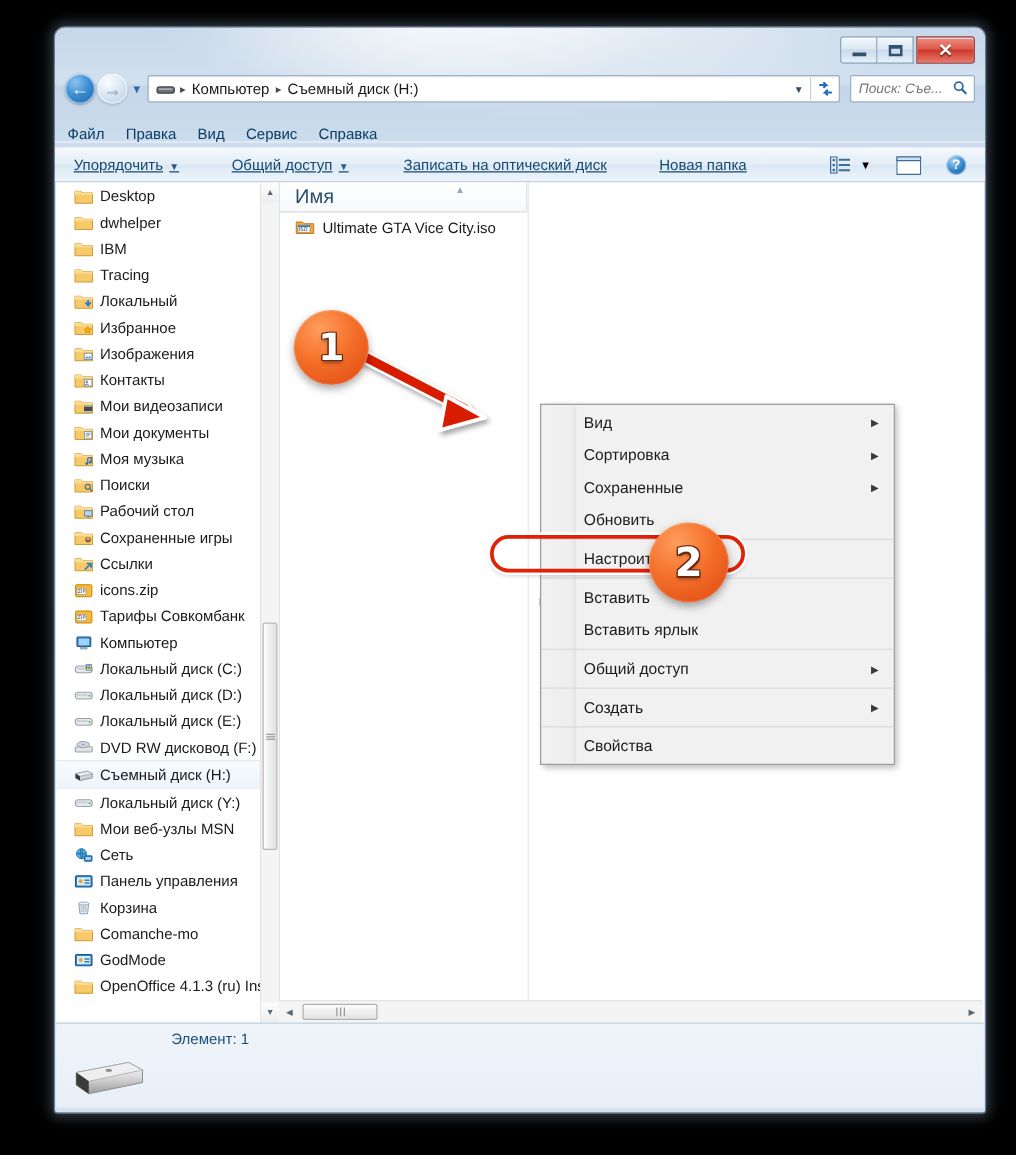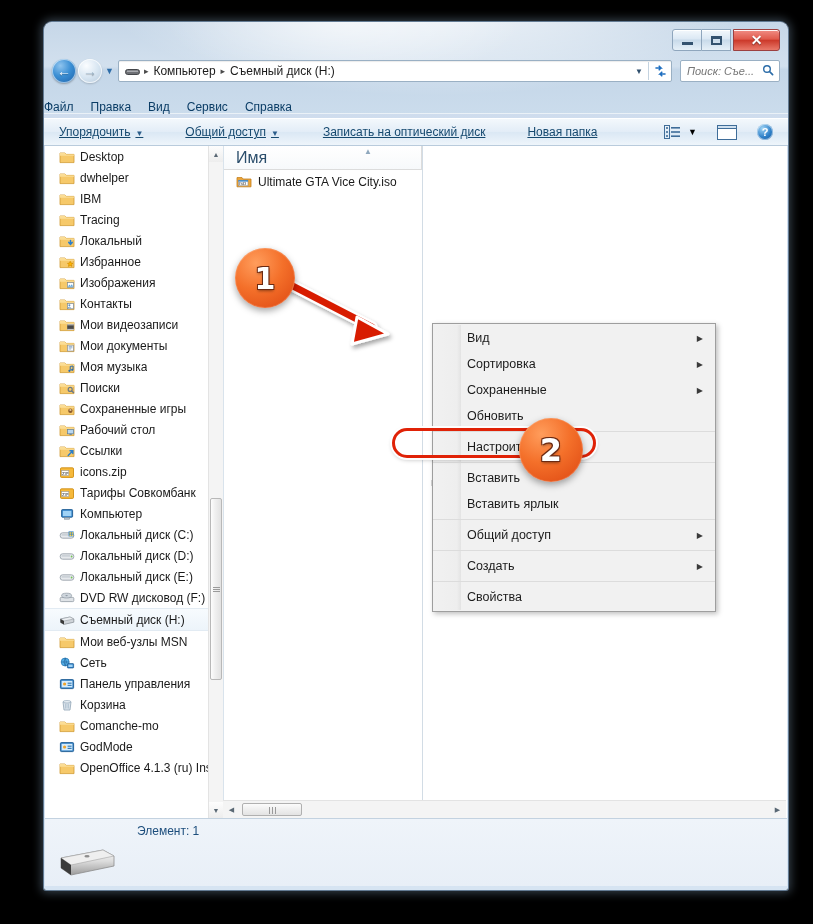--- a/index.html
+++ b/index.html
@@ -99,21 +99,21 @@
     width:100px; height:22px; margin-right:8px;
     background:#fff; border:1px solid #9ab0c4; border-radius:2px;
     display:flex; align-items:center; box-sizing:border-box;
   }
   .searchbox .ph { flex:1; font-size:11px; color:#767676; font-style:italic; padding-left:6px; white-space:nowrap; overflow:hidden; }
   .mag { margin-right:5px; color:#3b6ea5; font-size:12px; }
 
   
   .menubar {
     position:absolute; left:0; top:74px; width:100%; height:22px;
-    display:flex; align-items:center; padding-left:0; box-sizing:border-box;
+    display:flex; align-items:center; padding-left:10px; box-sizing:border-box;
   }
   .menubar .mi { font-size:12px; color:#0b3d66; margin-right:17px; cursor:default; }
 
   
   .toolbar {
     position:absolute; left:0; top:96px; width:100%; height:28px;
     background: linear-gradient(to bottom, #f3f8fc 0%, #e3edf7 48%, #dbe8f4 52%, #eef5fb 100%);
     border-top:1px solid #ffffff;
     border-bottom:1px solid #b9cbdc;
     display:flex; align-items:center; box-sizing:border-box; padding:0 6px;
@@ -496,36 +496,36 @@
                   <path d="M12.7 9.9 L14.4 11.6" stroke="#6c7a86" stroke-width="1.4" stroke-linecap="round"></path>
                 </svg>
               </span>
               <span class="lbl">Поиски</span>
             </div>
             <div class="tnode lvl1">
               <span style="display: flex; align-items: center;">
                 <svg width="16" height="14" viewBox="0 0 16 14">
                   <path d="M1 3 L6 3 L7.2 4.4 L15 4.4 L15 12.6 L1 12.6 Z" fill="#f6c96a" stroke="#d09b32" stroke-width="0.8"></path>
                   <path d="M1 3 L6 3 L7.2 4.4 L15 4.4 L15 5.8 L1 5.8 Z" fill="#fbdd95" stroke="none"></path>
+                  <rect x="8.6" y="6.6" width="6" height="4.2" fill="#b9d7f0" stroke="#5c7f9f" stroke-width="0.7"></rect>
+                  <rect x="10.4" y="10.8" width="2.4" height="1" fill="#5c7f9f"></rect>
+                </svg>
+              </span>
+              <span class="lbl">Рабочий стол</span>
+            </div>
+            <div class="tnode lvl1">
+              <span style="display: flex; align-items: center;">
+                <svg width="16" height="14" viewBox="0 0 16 14">
+                  <path d="M1 3 L6 3 L7.2 4.4 L15 4.4 L15 12.6 L1 12.6 Z" fill="#f6c96a" stroke="#d09b32" stroke-width="0.8"></path>
+                  <path d="M1 3 L6 3 L7.2 4.4 L15 4.4 L15 5.8 L1 5.8 Z" fill="#fbdd95" stroke="none"></path>
                   <circle cx="11.4" cy="8.8" r="2.2" fill="#8a5c2e"></circle>
                   <circle cx="11.4" cy="8" r="1.1" fill="#e0c39a"></circle>
                 </svg>
               </span>
               <span class="lbl">Сохраненные игры</span>
-            </div>
-            <div class="tnode lvl1">
-              <span style="display: flex; align-items: center;">
-                <svg width="16" height="14" viewBox="0 0 16 14">
-                  <path d="M1 3 L6 3 L7.2 4.4 L15 4.4 L15 12.6 L1 12.6 Z" fill="#f6c96a" stroke="#d09b32" stroke-width="0.8"></path>
-                  <path d="M1 3 L6 3 L7.2 4.4 L15 4.4 L15 5.8 L1 5.8 Z" fill="#fbdd95" stroke="none"></path>
-                  <rect x="8.6" y="6.6" width="6" height="4.2" fill="#b9d7f0" stroke="#5c7f9f" stroke-width="0.7"></rect>
-                  <rect x="10.4" y="10.8" width="2.4" height="1" fill="#5c7f9f"></rect>
-                </svg>
-              </span>
-              <span class="lbl">Рабочий стол</span>
             </div>
             <div class="tnode lvl1">
               <span style="display: flex; align-items: center;">
                 <svg width="16" height="14" viewBox="0 0 16 14">
                   <path d="M1 3 L6 3 L7.2 4.4 L15 4.4 L15 12.6 L1 12.6 Z" fill="#f6c96a" stroke="#d09b32" stroke-width="0.8"></path>
                   <path d="M1 3 L6 3 L7.2 4.4 L15 4.4 L15 5.8 L1 5.8 Z" fill="#fbdd95" stroke="none"></path>
                   <path d="M9.2 11.4 L13.8 6.8 M11 6.8 L13.8 6.8 L13.8 9.6" stroke="#2a7ecb" stroke-width="1.4" fill="none" stroke-linecap="round"></path>
                 </svg>
               </span>
               <span class="lbl">Ссылки</span>
@@ -603,20 +603,30 @@
             </div>
             <div class="tnode lvl1 sel">
               <span style="display: flex; align-items: center;">
                 <svg width="16" height="14" viewBox="0 0 16 14">
                   <path d="M1.5 6 L11 4 L14.8 6 L14.8 9.2 L5 11.4 L1.5 9.4 Z" fill="#cfd4d9" stroke="#8d949b" stroke-width="0.8"></path>
                   <path d="M1.5 6 L11 4 L14.8 6 L5 8 Z" fill="#eceff2" stroke="#9aa1a8" stroke-width="0.6"></path>
                   <path d="M1.5 6 L5 8 L5 11.4 L1.5 9.4 Z" fill="#3a3a3a"></path>
                 </svg>
               </span>
               <span class="lbl">Съемный диск (H:)</span>
+            </div>
+            <div class="tnode lvl1">
+              <span style="display: flex; align-items: center;">
+                <svg width="16" height="14" viewBox="0 0 16 14">
+                  <rect x="1.2" y="4.8" width="13.6" height="5.4" rx="2.4" fill="#e6e9ec" stroke="#9aa3ab" stroke-width="0.9"></rect>
+                  <rect x="2.6" y="6.2" width="8.4" height="1.4" fill="#c6ccd2"></rect>
+                  <circle cx="12.6" cy="7.5" r="0.9" fill="#72c255"></circle>
+                </svg>
+              </span>
+              <span class="lbl">Локальный диск (Y:)</span>
             </div>
             <div class="tnode lvl1">
               <span style="display: flex; align-items: center;">
                 <svg width="16" height="14" viewBox="0 0 16 14">
                   <path d="M1 3 L6 3 L7.2 4.4 L15 4.4 L15 12.6 L1 12.6 Z" fill="#f6c96a" stroke="#d09b32" stroke-width="0.8"></path>
                   <path d="M1 3 L6 3 L7.2 4.4 L15 4.4 L15 5.8 L1 5.8 Z" fill="#fbdd95" stroke="none"></path>
                 </svg>
               </span>
               <span class="lbl">Мои веб-узлы MSN</span>
             </div>

